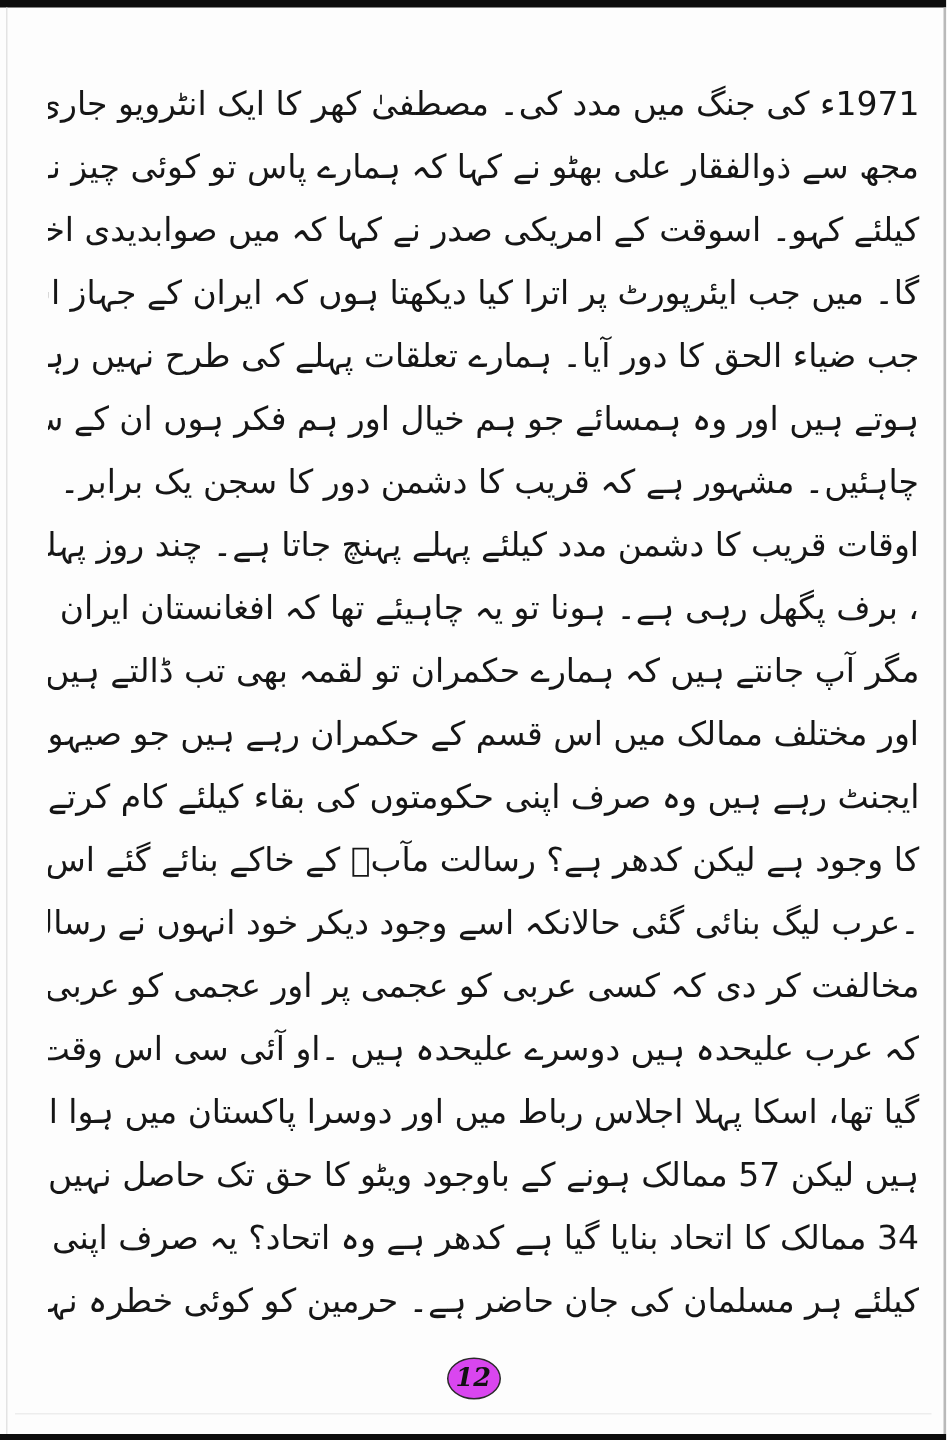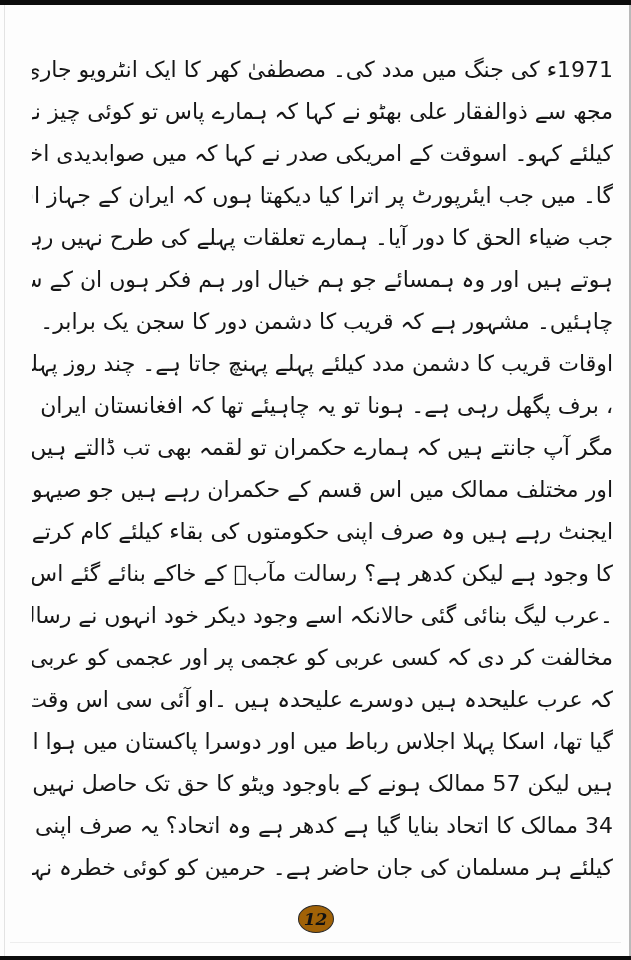--- a/index.html
+++ b/index.html
@@ -79,21 +79,21 @@
     border: 1.5px solid #2a2a2a;
     border-radius: 50%;
     display: flex;
     align-items: center;
     justify-content: center;
     font-family: "DejaVu Serif", serif;
     font-style: italic;
     font-weight: bold;
     font-size: 17px;
     color: #111111;
-    background: #a16207;
+    background: #d946ef;
     direction: ltr;
   }
 </style>
 </head>
 <body>
 
 <div class="scan-page">
   <div class="strip-top"></div>
   <div class="edge-left"></div>
   <div class="edge-right"></div>

